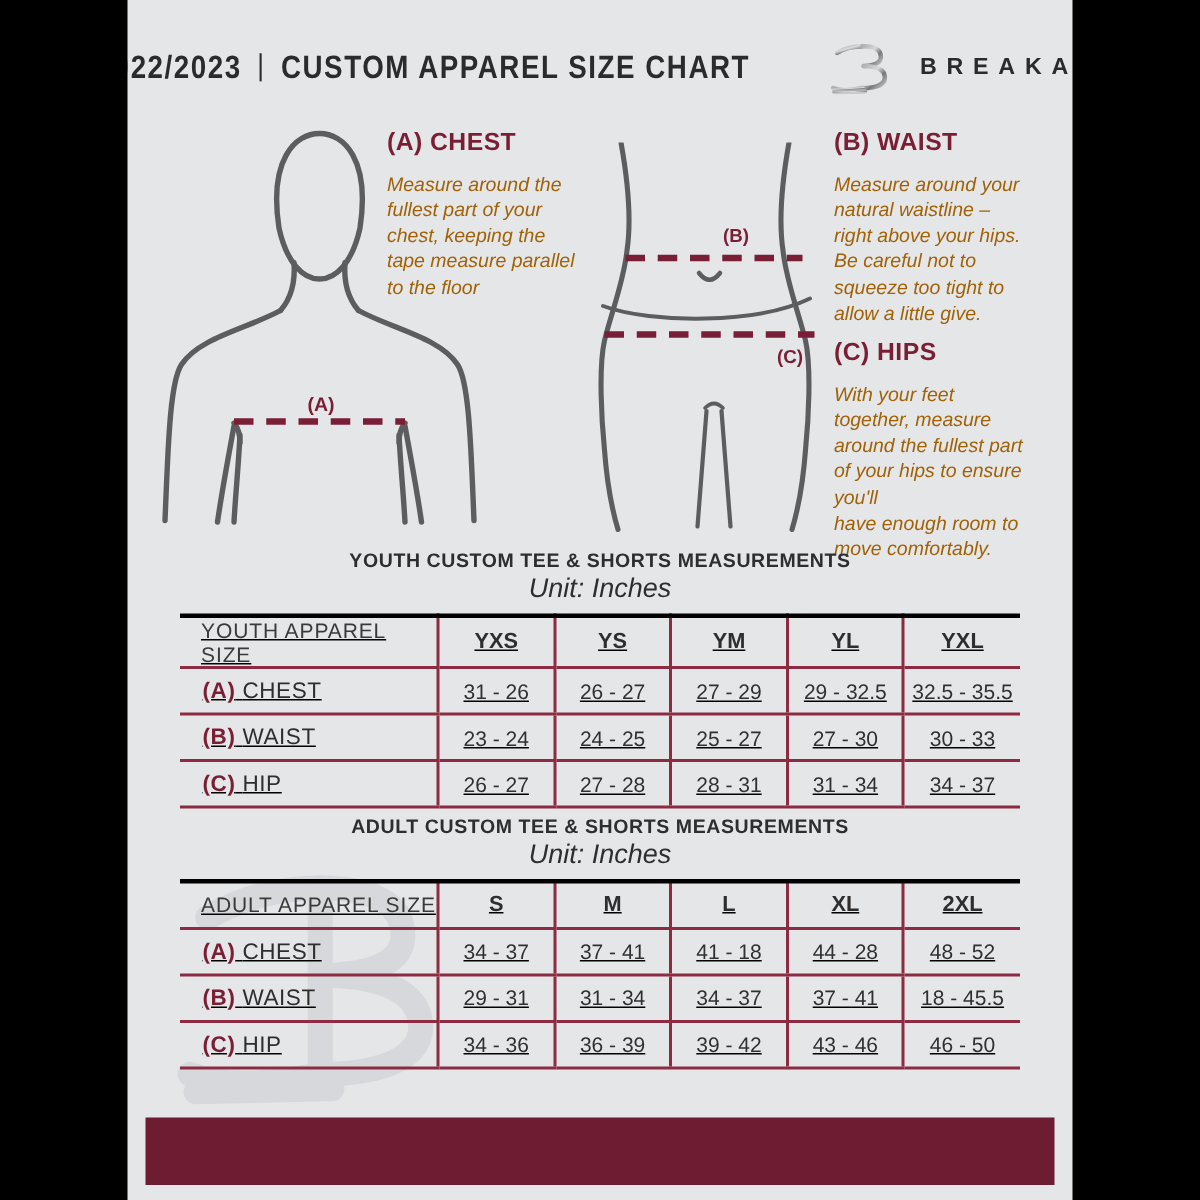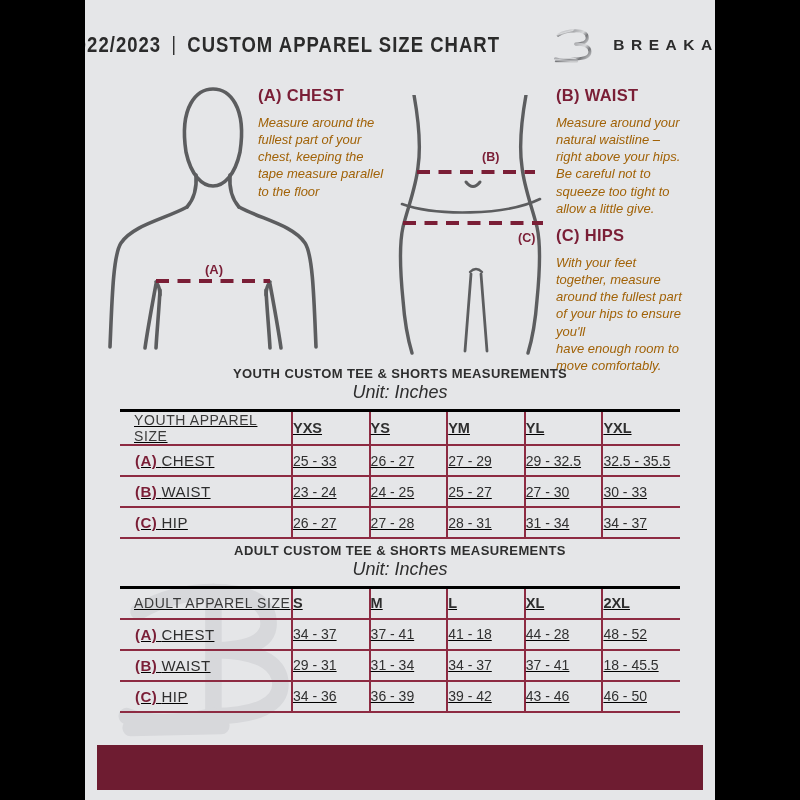--- a/index.html
+++ b/index.html
@@ -32,21 +32,21 @@
   .figure-lower { left:305px; top:95px; }
 
   
   .table-section { position:absolute; left:35px; width:560px; z-index:2; }
   .youth-section { top:366px; }
   .adult-section { top:543px; }
   .tbl-title { text-align:center; font-weight:bold; font-size:13px; color:#2e2e2e; letter-spacing:0.4px; }
   .tbl-unit  { text-align:center; font-style:italic; font-size:18px; color:#2e2e2e; margin:1px 0 6px; }
   table.size-table { border-collapse:collapse; width:560px; table-layout:fixed;
                      border-top:3px solid #000000;text-decoration:underline; }
-  .size-table th, .size-table td { height:31px; text-align:left; vertical-align:middle;
+  .size-table th, .size-table td { height:31px; text-align:center; vertical-align:middle;
                      border-bottom:2px solid #8d2b42; background:transparent; }
   .size-table th:not(:first-child), .size-table td:not(:first-child) { border-left:2px solid #8d2b42; }
   .size-table th { font-weight:bold; font-size:14.5px; color:#2e2e2e; }
   .size-table th.lbl-col { font-weight:normal; font-size:14px; color:#3a3a3a;
                      text-align:left; padding-left:14px; letter-spacing:0.6px; }
   .size-table td.row-label { text-align:left; padding-left:15px; font-size:15px; color:#2e2e2e; letter-spacing:0.4px; }
   .size-table td.val { font-size:14px; color:#303030; }
   .row-prefix { font-weight:bold; color:#7a1e36; }
 
   
@@ -177,21 +177,21 @@
         <th>YS</th>
         <th>YM</th>
         <th>YL</th>
         <th>YXL</th>
       </tr>
       <tr>
         <td class="row-label">
           <span class="row-prefix">(A)</span>
           <span>CHEST</span>
         </td>
-        <td class="val">25 - 33</td>
+        <td class="val">31 - 26</td>
         <td class="val">26 - 27</td>
         <td class="val">27 - 29</td>
         <td class="val">29 - 32.5</td>
         <td class="val">32.5 - 35.5</td>
       </tr>
       <tr>
         <td class="row-label">
           <span class="row-prefix">(B)</span>
           <span>WAIST</span>
         </td>

